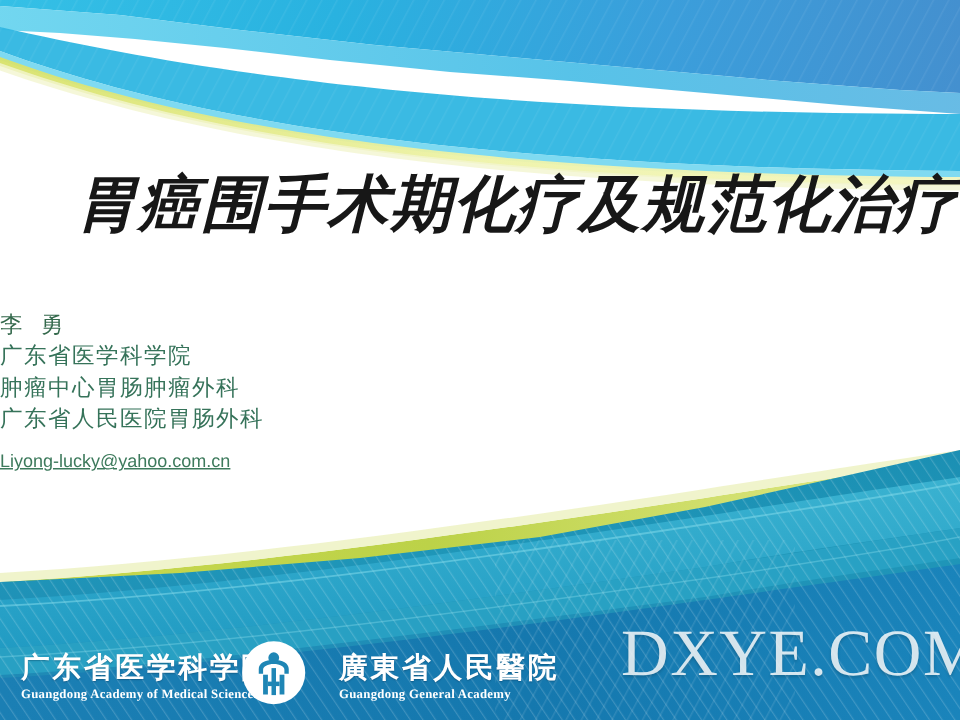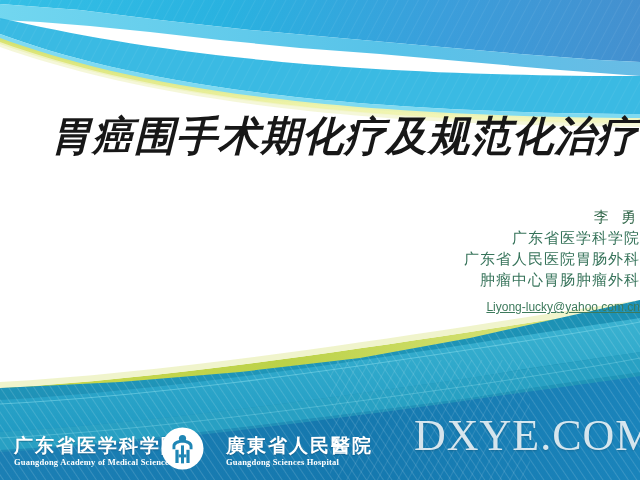--- a/index.html
+++ b/index.html
@@ -28,21 +28,21 @@
     letter-spacing:1px;
     color:#171717;
     white-space:nowrap;
     padding-left:24px;
   }
 
   
   #subtitle{
     position:absolute;
     left:0;top:206px;width:640px;
-    text-align:right;
+    text-align:left;
     color:#2f6b4a;
   }
   #subtitle .author{
     font-size:15px;line-height:21px;letter-spacing:4px;
     color:#34694c;
   }
   #subtitle .affil{
     font-size:15px;line-height:21px;letter-spacing:1px;
     color:#36735a;
   }
@@ -274,22 +274,22 @@
       <path d="M0,404 C150,396 310,374 480,348 C552,337 608,328 640,322" fill="none" stroke="#7fd8ea" stroke-opacity="0.55" stroke-width="1.2"></path>
       <path d="M0,438 C150,430 312,408 482,384 C554,373 610,364 640,358" fill="none" stroke="#8fe0ef" stroke-opacity="0.35" stroke-width="1"></path>
     </g>
   </svg>
 
   <div id="title">胃癌围手术期化疗及规范化治疗</div>
 
   <div id="subtitle">
     <div class="author">李 勇</div>
     <div class="affil">广东省医学科学院</div>
+    <div class="affil">肿瘤中心胃肠肿瘤外科</div>
     <div class="affil">广东省人民医院胃肠外科</div>
-    <div class="affil">肿瘤中心胃肠肿瘤外科</div>
     <div><span class="email">Liyong-lucky@yahoo.com.cn</span></div>
   </div>
 
   <div id="watermark">DXYE.COM</div>
 
   <div id="logo-bar">
 
     <div id="logo-left">
       <div class="logo-cn">广东省医学科学院</div>
       <div class="logo-en">Guangdong Academy of Medical Sciences</div>
@@ -305,17 +305,17 @@
                  C18.4,16.7 15.4,18.3 15.4,20.6 L15.4,23.2 L12.5,23.2 Z"></path>
         <rect x="15.4" y="23.8" width="3.2" height="13.2"></rect>
         <rect x="26.4" y="23.8" width="3.2" height="13.2"></rect>
         <rect x="18.6" y="28.4" width="7.8" height="3.0"></rect>
         <rect x="21.0" y="19.4" width="3.0" height="18.0"></rect>
       </g>
     </svg>
 
     <div id="logo-right">
       <div class="logo-cn">廣東省人民醫院</div>
-      <div class="logo-en">Guangdong Sciences Hospital</div>
+      <div class="logo-en">Guangdong General Academy</div>
     </div>
   </div>
 
 </div>
 
 </body></html>

